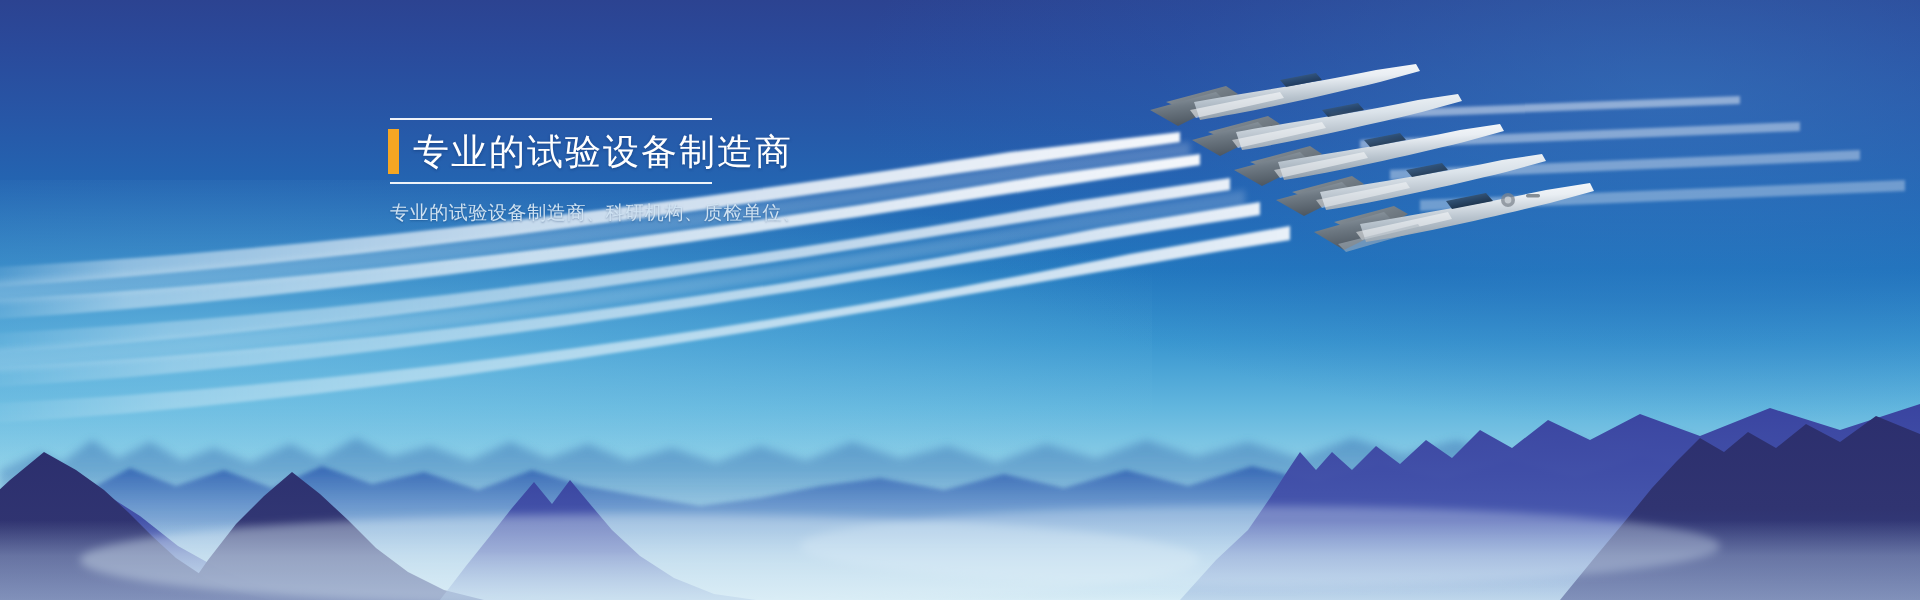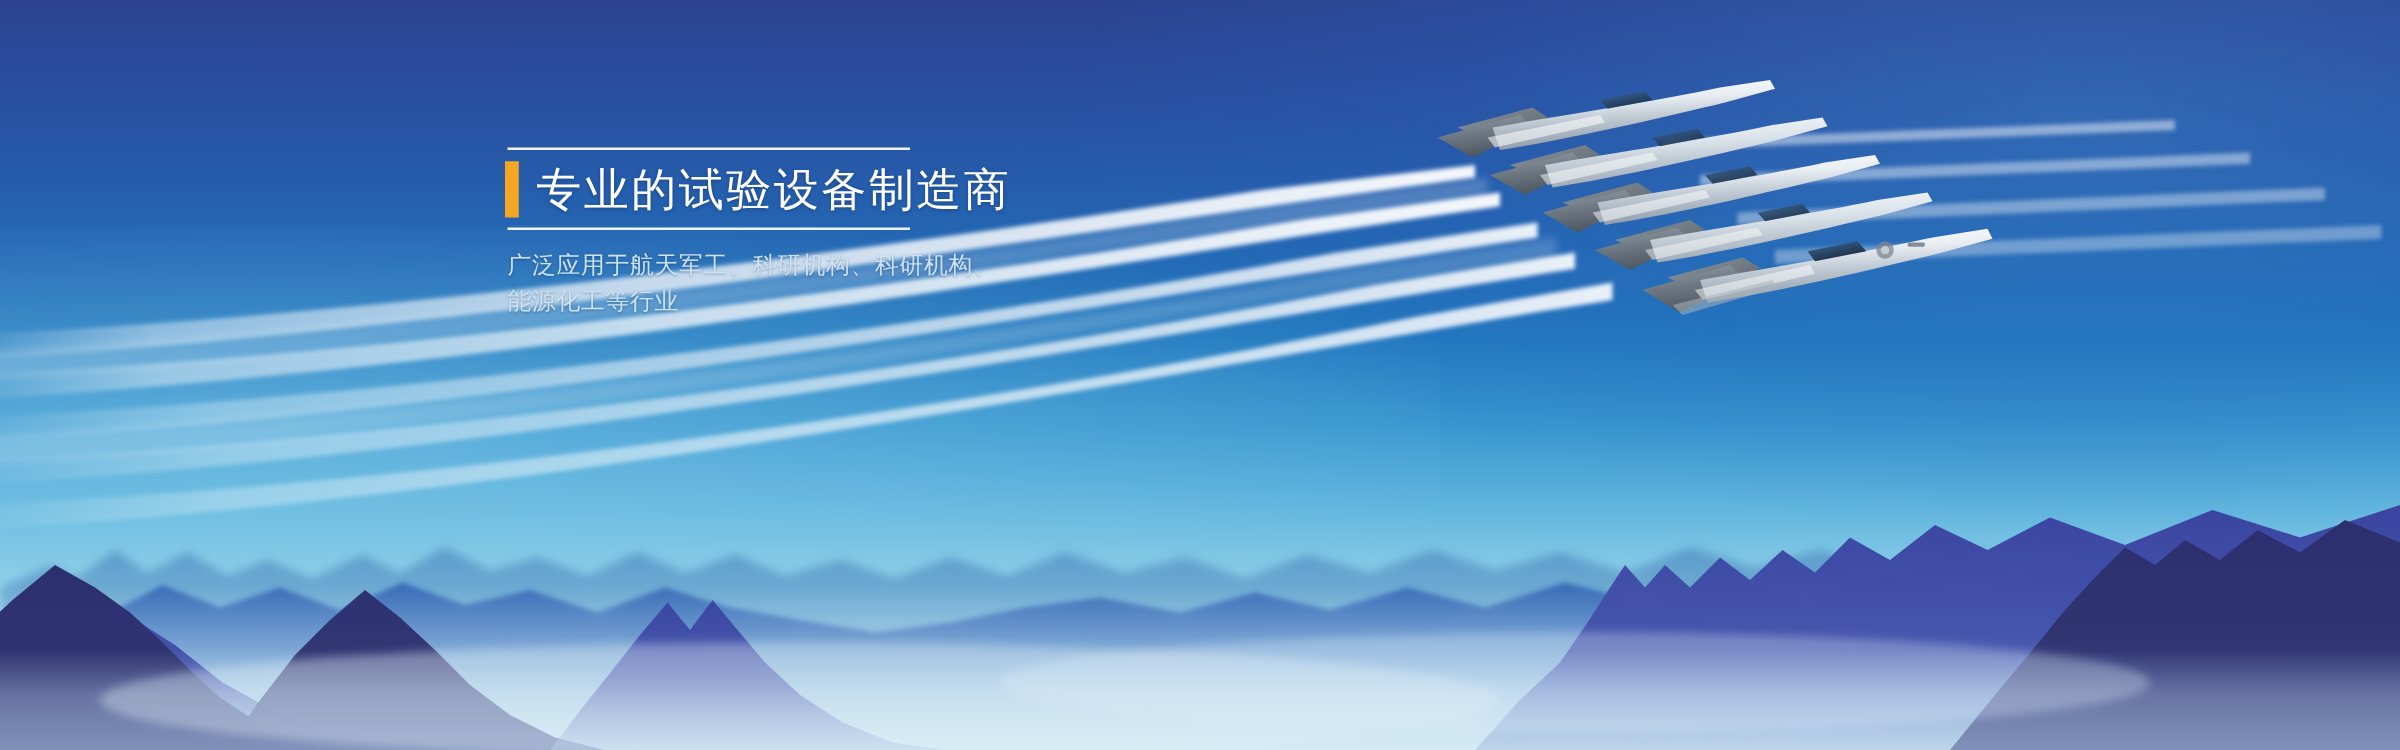--- a/index.html
+++ b/index.html
@@ -81,21 +81,21 @@
     left: 1130px;
     top: 40px;
     width: 780px;
     height: 260px;
     pointer-events: none;
   }
 
   
   .text-block {
     position: absolute;
-    left: 404px;
+    left: 388px;
     top: 118px;
     width: 600px;
   }
   .rule {
     height: 2px;
     background: rgba(255,255,255,0.92);
     width: 322px;
     margin-left: 2px;
   }
   .rule-bottom { margin-top: 0; }
@@ -357,19 +357,18 @@
     <div class="rule"></div>
 
     <div class="headline-row">
       <span class="accent-bar"></span>
       <span class="headline">专业的试验设备制造商</span>
     </div>
 
     <div class="rule rule-bottom"></div>
 
     <div class="subtitle">
-      <div>广泛应用于航天军工、科研机构、科研机构、</div>
-      <div>能源化工等行业</div>
+      <div>专业的试验设备制造商、科研机构、质检单位、</div>
     </div>
 
   </div>
 
 </div>
 
 </body></html>

